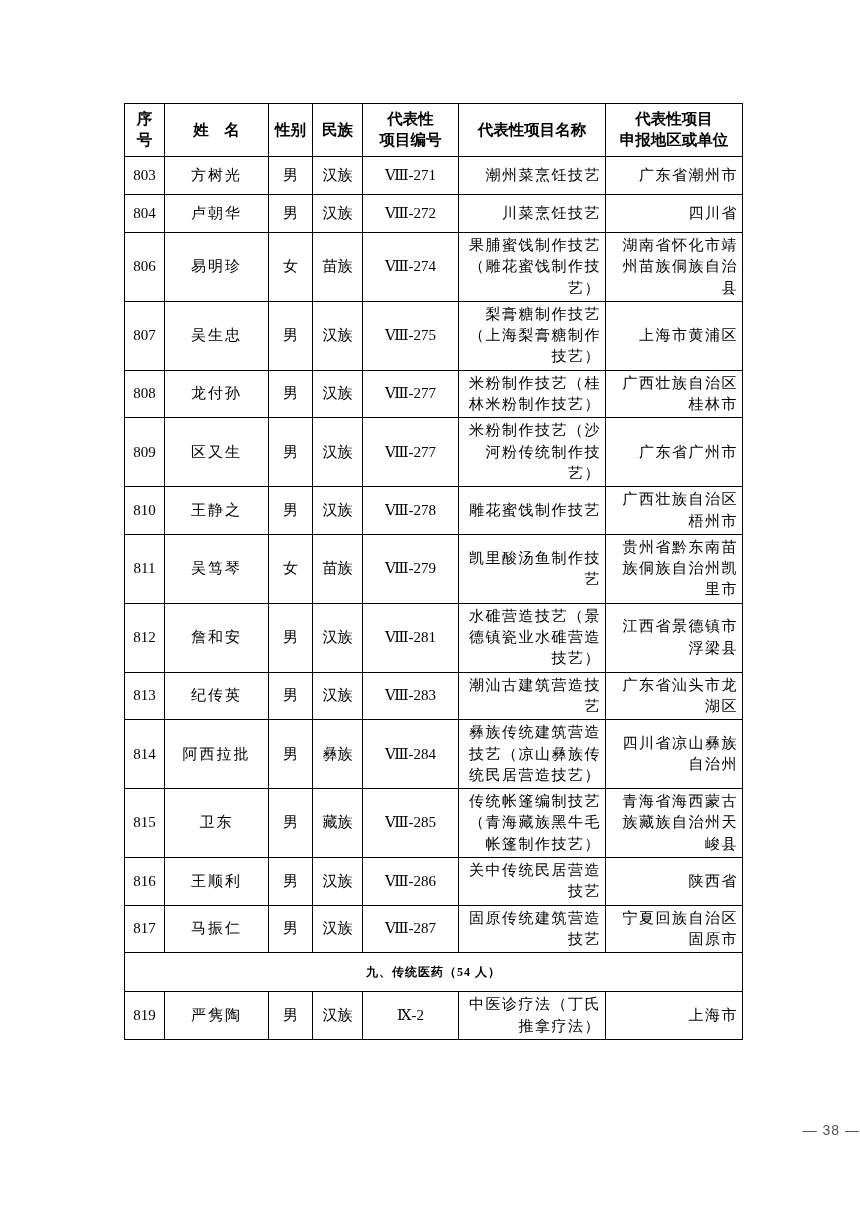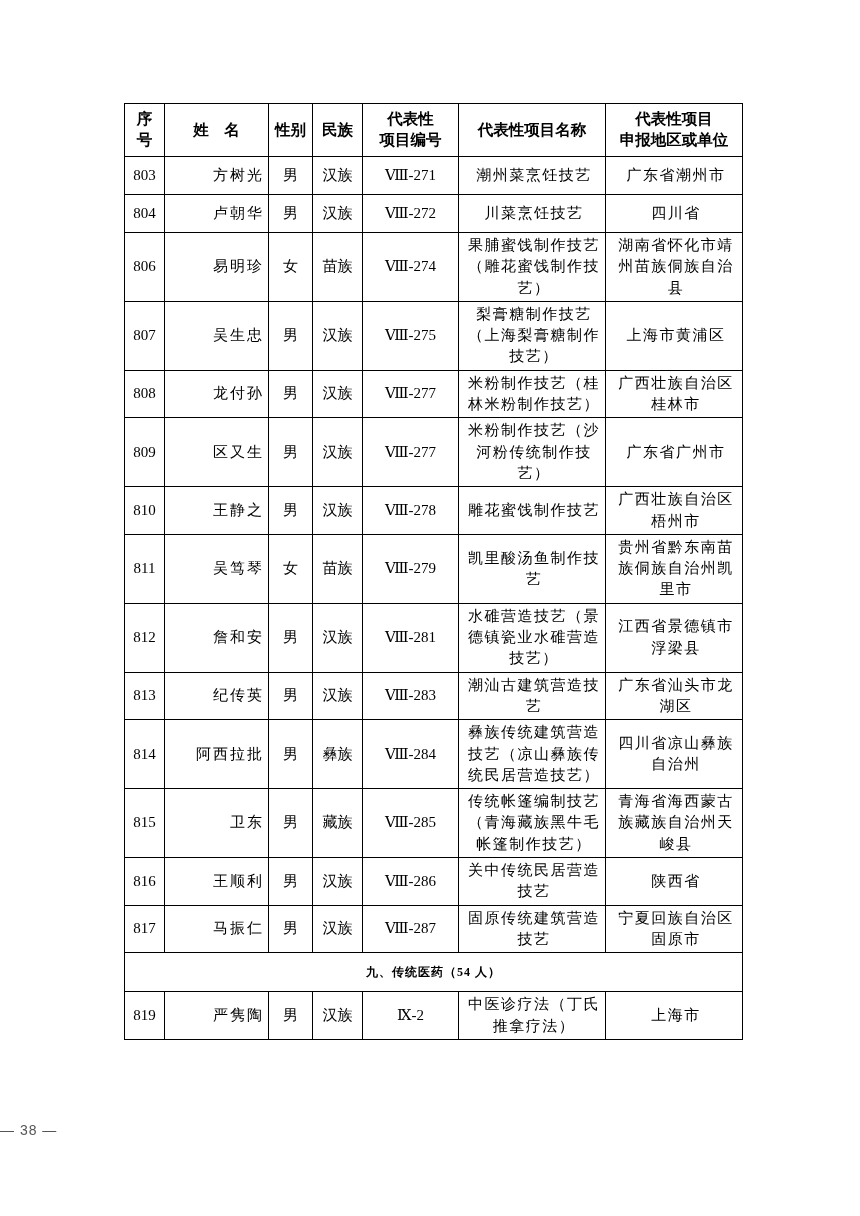--- a/index.html
+++ b/index.html
@@ -20,29 +20,29 @@
     font-weight:bold;font-size:15.5px;line-height:1.35;
     text-align:center;vertical-align:middle;
     white-space:pre-line;padding:4px 2px;height:44px;
   }
   .doc-table td{
     font-size:15px;line-height:1.42;vertical-align:middle;
     padding:2px 4px;word-break:break-word;
   }
   .doc-table tbody tr{height:38px;}
   .doc-table td.c{text-align:center;}
-  .doc-table td.name{letter-spacing:2px;text-align:right;}
-  .doc-table td.l{text-align:center;padding-left:8px;letter-spacing:1.5px;}
+  .doc-table td.name{letter-spacing:2px;}
+  .doc-table td.l{text-align:right;padding-left:8px;letter-spacing:1.5px;}
   .doc-table td.section{
     text-align:center;font-weight:bold;font-size:12px;
     height:34px;letter-spacing:1px;
   }
   .page-footer{
     position:absolute;left:0;top:1122px;width:860px;
-    text-align:left;font-size:14px;color:#555;
+    text-align:right;font-size:14px;color:#555;
     font-family:"Liberation Sans","DejaVu Sans",sans-serif;
     letter-spacing:1px;
   }
 </style>
 </head>
 <body>
 
 <div>
 
   <table class="doc-table">

